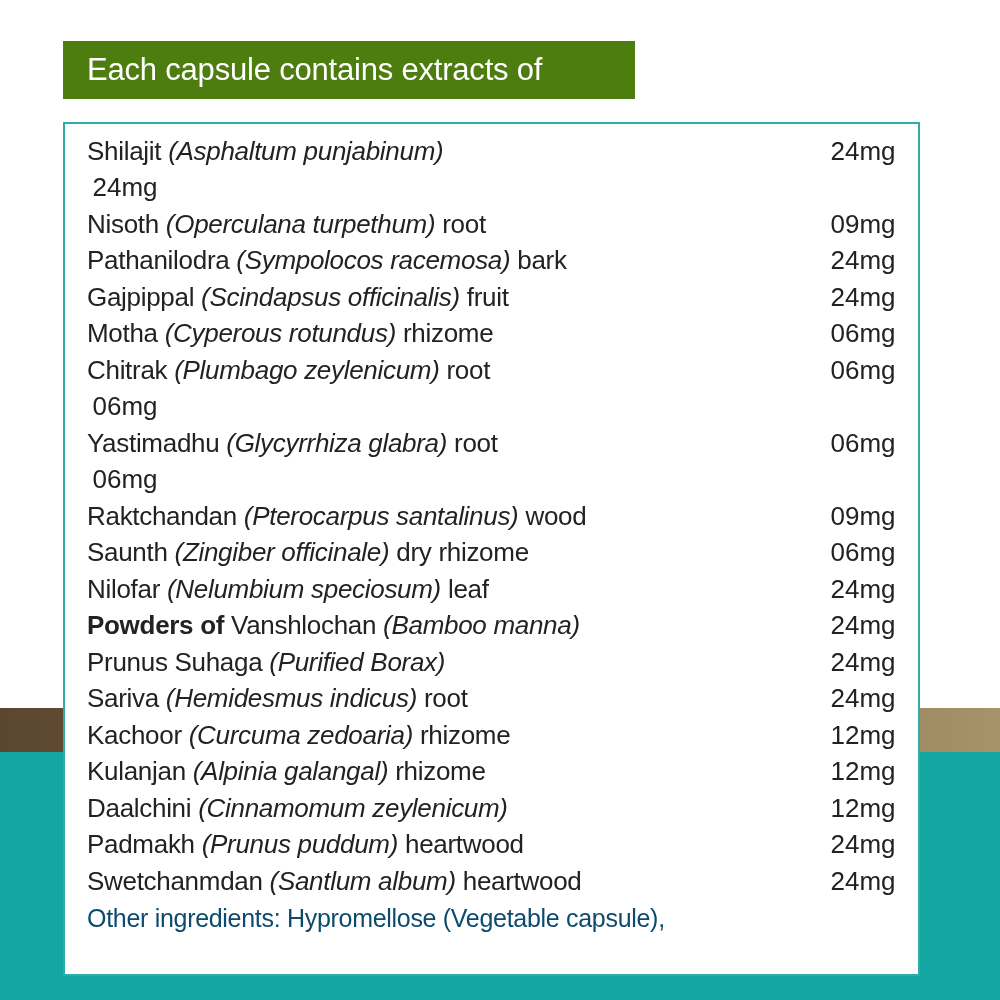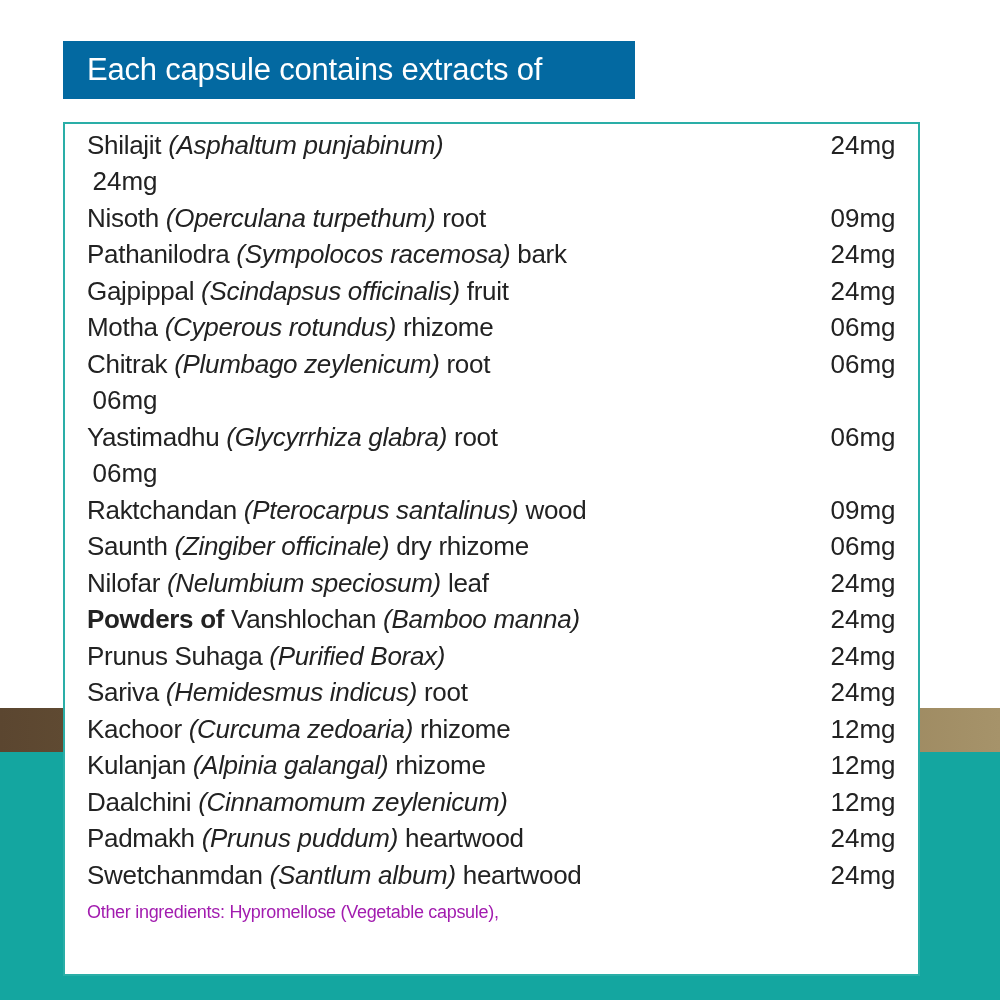--- a/index.html
+++ b/index.html
@@ -11,55 +11,55 @@
     .band {
       position: absolute; left: 0; right: 0; top: 708px; height: 44px;
       background: linear-gradient(to right, #5b4630 0%, #6e5838 30%, #8f7a52 70%, #a6936a 100%);
     }
     .teal-bottom {
       position: absolute; left: 0; right: 0; top: 752px; bottom: 0;
       background: #14a6a0;
     }
     .title-box {
       position: absolute; left: 63px; top: 41px; width: 572px; height: 58px;
-      background: #0369a1;
+      background: #4d7c0f;
       color: #ffffff;
       font-size: 31px;
       line-height: 58px;
       padding-left: 24px;
       box-sizing: border-box;
       letter-spacing: -0.2px;
       transform-origin: left center;
     }
     .card {
       position: absolute; left: 63px; top: 122px; width: 857px; height: 854px;
       background: #ffffff;
       border: 2px solid #2aaea7;
       box-sizing: border-box;
     }
     .rows {
-      position: absolute; left: 22px; top: 3px; width: 814px;
+      position: absolute; left: 22px; top: 9px; width: 814px;
     }
     .row {
       display: flex; justify-content: space-between; align-items: center;
       height: 36.5px;
       font-size: 26px;
       color: #222222;
       white-space: nowrap;
       letter-spacing: -0.3px;
     }
     .row .name { display: inline-block; }
     .row .latin { font-style: italic; }
     .row .bold { font-weight: bold; }
     .row .amount {
       display: inline-block; text-align: center; width: 76px;
       letter-spacing: 0px;
     }
     .other {
-      font-size: 18px; color: #a21caf; line-height: 36.5px;
+      font-size: 25px; color: #0c4a6e; line-height: 36.5px;
       letter-spacing: -0.3px;
     }
   </style>
 </head>
 <body>
 
 <div class="band"></div>
 <div class="teal-bottom"></div>
 
 <div class="title-box">

